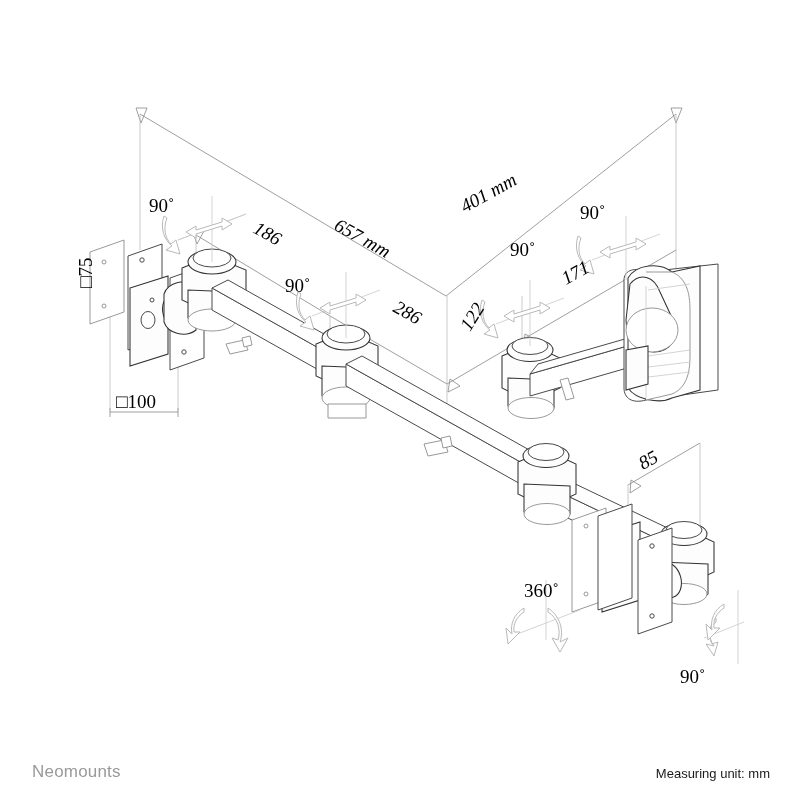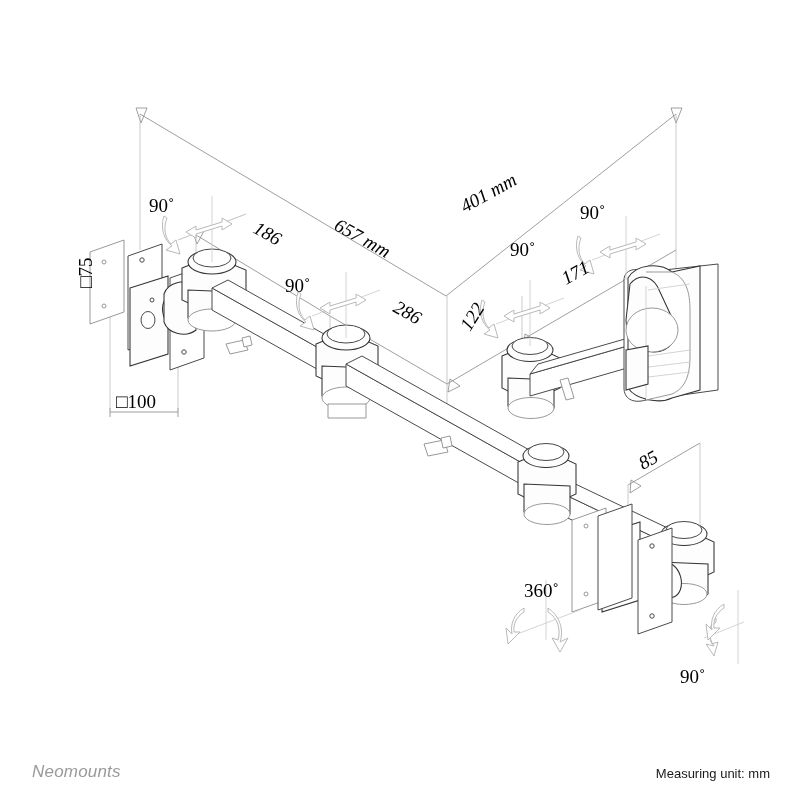--- a/index.html
+++ b/index.html
@@ -23,21 +23,20 @@
     width: 800px; height: 800px;
   }
   .footer-brand {
     position: absolute;
     left: 32px;
     top: 762px;
     font-size: 17px;
     color: #9a9a9a;
     letter-spacing: 0.2px;
     font-family: "Liberation Sans", sans-serif;
-    font-style: italic;
   }
   .footer-unit {
     position: absolute;
     right: 30px;
     top: 766px;
     font-size: 13px;
     color: #1a1a1a;
     font-family: "Liberation Sans", sans-serif;
   }
   

